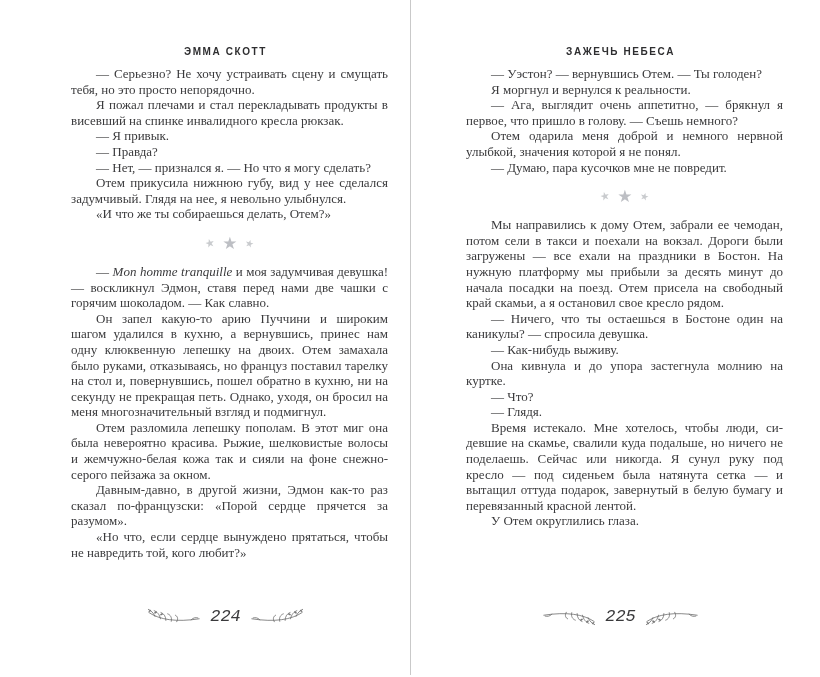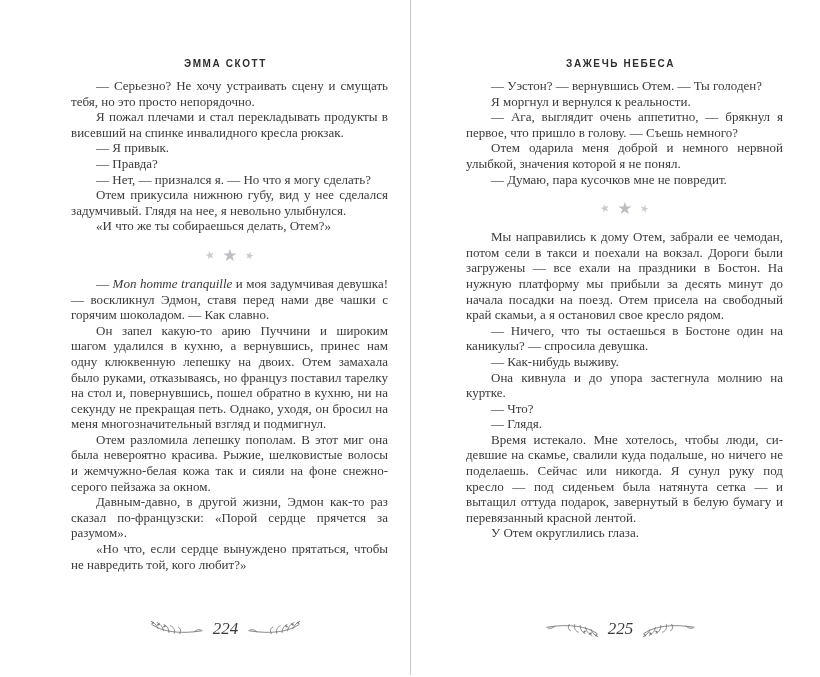--- a/index.html
+++ b/index.html
@@ -6,21 +6,21 @@
   body{
     width:820px;height:677px;position:relative;overflow:hidden;
     background:#ffffff;
     font-family:"Liberation Serif",serif;
   }
   .spread{position:absolute;inset:0;background:#fff}
   .spread-divider{
     position:absolute;left:410px;top:0;width:1px;height:675px;
     background:#c9c9c9;
   }
-  .page{position:absolute;top:12px;height:523px}
+  .page{position:absolute;top:0;height:523px}
   .page-left{left:63px;width:325px}
   .page-right{left:458px;width:325px}
   .running-head{
     position:absolute;top:46px;left:0;right:0;text-align:center;
     font-family:"Liberation Sans",sans-serif;
     font-size:10px;font-weight:bold;letter-spacing:1.6px;color:#2e2e30;
   }
   .body-text{
     position:absolute;top:66px;left:0;right:0;
     font-size:13px;line-height:15.6px;color:#3a3a3c;
@@ -34,21 +34,21 @@
     height:17px;line-height:17px;color:#c3c5c9;
   }
   .star-divider .s1{font-size:11px;display:inline-block;transform:rotate(-14deg);vertical-align:2px;margin-right:7px;color:#c9cbce}
   .star-divider .s2{font-size:17px;color:#bdbfc4}
   .star-divider .s3{font-size:10px;display:inline-block;transform:rotate(15deg);vertical-align:2px;margin-left:7px;color:#c9cbce}
   .page-footer{
     position:absolute;top:607px;left:0;right:0;
     display:flex;align-items:center;justify-content:center;gap:9px;
   }
   .page-number{
-    font-family:Liberation Serif, serif;font-style:italic;
+    font-family:Liberation Mono, monospace;font-style:italic;
     font-size:17px;color:#3a3a3c;line-height:20px;
   }
   .flourish{display:block;width:54px;height:20px}
   .fx{transform:scaleX(-1)}
   .fy{transform:scaleY(-1)}
   .fxy{transform:scale(-1,-1)}
   .svg-defs{position:absolute;width:0;height:0;overflow:hidden}
 </style>
 </head>
 <body>

